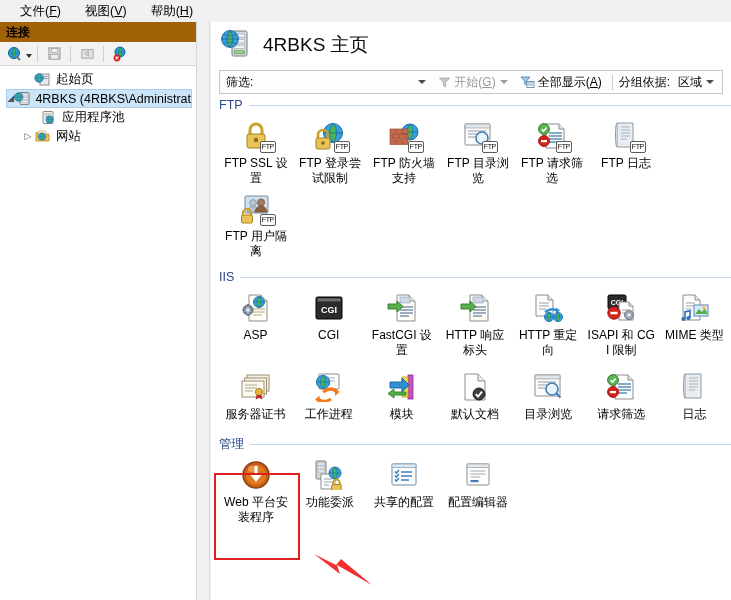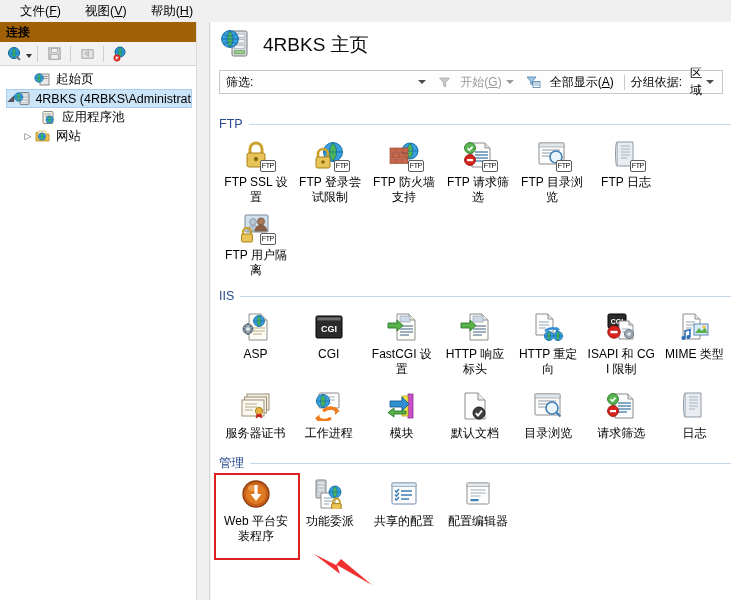--- a/index.html
+++ b/index.html
@@ -101,36 +101,36 @@
     flex: 0 0 148px; height: 20px; border: none; background: transparent;
     outline: none; font-size: 12px;
     font-family: "Liberation Sans", sans-serif;
   }
   .fb-caret {
     width: 0; height: 0; border-left: 4px solid transparent;
     border-right: 4px solid transparent; border-top: 4px solid #4c4c4c;
     margin: 0 8px 0 2px;
   }
   .fb-btn {
-    display: flex; align-items: center; gap: 9px; padding: 0 4px;
+    display: flex; align-items: center; gap: 3px; padding: 0 4px;
     white-space: nowrap; cursor: default;
   }
   .fb-btn.disabled { color: #9a9a9a; }
   .fb-sep { width: 1px; height: 15px; background: #c9c9c9; margin: 0 6px; }
   .fb-group-value {
     flex: 1; padding-left: 8px; color: #000;
   }
   .fb-end-caret {
     width: 0; height: 0; border-left: 4px solid transparent;
     border-right: 4px solid transparent; border-top: 4px solid #4c4c4c;
     margin-right: 8px;
   }
 
   
-  .section { margin-top: 22px; padding-left: 8px; }
+  .section { margin-top: 3px; padding-left: 8px; }
   .section-head { display: flex; align-items: center; height: 16px; }
   .section-title {
     color: #2a4a8c; font-size: 12.5px; padding-right: 6px; white-space: nowrap;
   }
   .section-rule { flex: 1; height: 1px; background: #c5d6ef; margin-right: 0px; }
 
   .grid { position: relative; }
   .grid-row { display: flex; }
   .cell {
     width: 74px; padding-top: 6px;
@@ -369,45 +369,45 @@
                 </g>
               </svg>
               <div class="badge-ftp">FTP</div>
             </div>
             <div class="cell-label">FTP 防火墙支持</div>
           </div>
 
           <div class="cell">
             <div class="cell-ico">
               <svg width="30" height="28" viewBox="0 0 30 28">
+                <rect x="2" y="2" width="25" height="21" rx="1" fill="#fdfdfd" stroke="#8d8d8d"></rect>
+                <rect x="2" y="2" width="25" height="4" fill="#dfe6ec" stroke="#8d8d8d" stroke-width="0.6"></rect>
+                <path d="M5 9h18M5 12h18M5 15h12" stroke="#8d9aa5" stroke-width="1.2"></path>
+                <circle cx="19" cy="16" r="6" fill="#e9f4fb" stroke="#3f7fb5" stroke-width="1.6"></circle>
+                <path d="M23.5 20.5l4 4" stroke="#3f7fb5" stroke-width="2.2"></path>
+              </svg>
+              <div class="badge-ftp">FTP</div>
+            </div>
+            <div class="cell-label">FTP 目录浏览</div>
+          </div>
+
+          <div class="cell">
+            <div class="cell-ico">
+              <svg width="30" height="28" viewBox="0 0 30 28">
                 <path d="M9 2h13l5 5v19H9z" fill="#fdfdfd" stroke="#8d8d8d"></path>
                 <path d="M22 2v5h5" fill="#e8e8e8" stroke="#8d8d8d"></path>
                 <path d="M12 11h13M12 14h13M12 17h13M12 20h9" stroke="#5b8fb5" stroke-width="1.3"></path>
                 <circle cx="7" cy="7" r="5.4" fill="#5ab552" stroke="#2f7a2b"></circle>
                 <path d="M4.6 7.2l1.8 1.8 3.2-3.4" stroke="#fff" stroke-width="1.6" fill="none"></path>
                 <circle cx="7" cy="19" r="5.4" fill="#d8231c" stroke="#9a1410"></circle>
                 <rect x="4" y="18" width="6" height="2.2" fill="#fff"></rect>
               </svg>
               <div class="badge-ftp">FTP</div>
             </div>
             <div class="cell-label">FTP 请求筛选</div>
-          </div>
-
-          <div class="cell">
-            <div class="cell-ico">
-              <svg width="30" height="28" viewBox="0 0 30 28">
-                <rect x="2" y="2" width="25" height="21" rx="1" fill="#fdfdfd" stroke="#8d8d8d"></rect>
-                <rect x="2" y="2" width="25" height="4" fill="#dfe6ec" stroke="#8d8d8d" stroke-width="0.6"></rect>
-                <path d="M5 9h18M5 12h18M5 15h12" stroke="#8d9aa5" stroke-width="1.2"></path>
-                <circle cx="19" cy="16" r="6" fill="#e9f4fb" stroke="#3f7fb5" stroke-width="1.6"></circle>
-                <path d="M23.5 20.5l4 4" stroke="#3f7fb5" stroke-width="2.2"></path>
-              </svg>
-              <div class="badge-ftp">FTP</div>
-            </div>
-            <div class="cell-label">FTP 目录浏览</div>
           </div>
 
           <div class="cell">
             <div class="cell-ico">
               <svg width="28" height="30" viewBox="0 0 28 30">
                 <path d="M5 2h16v24H5z" fill="#e9edf1" stroke="#8d9aa5"></path>
                 <path d="M5 2c-2 0-2 24 0 24" fill="#d2d9e0" stroke="#8d9aa5"></path>
                 <path d="M9 6h9M9 9h9M9 12h9M9 15h9M9 18h6" stroke="#a8b4bd" stroke-width="1"></path>
               </svg>
               <div class="badge-ftp">FTP</div>

